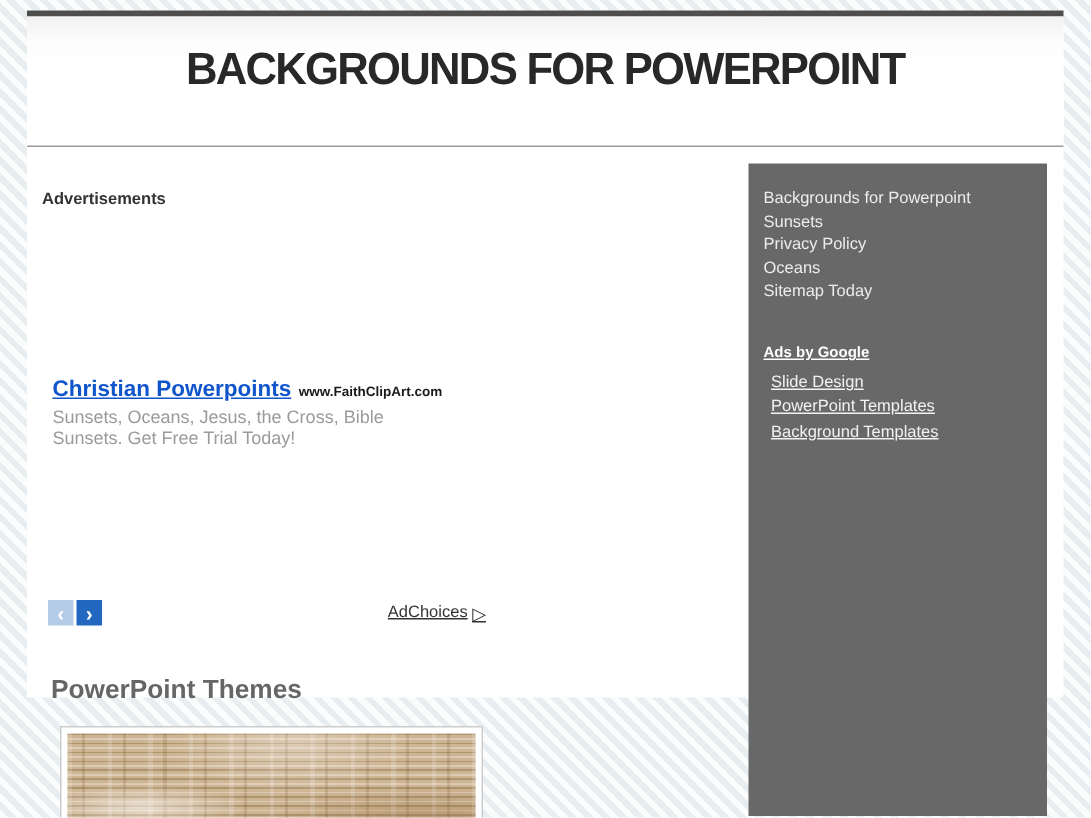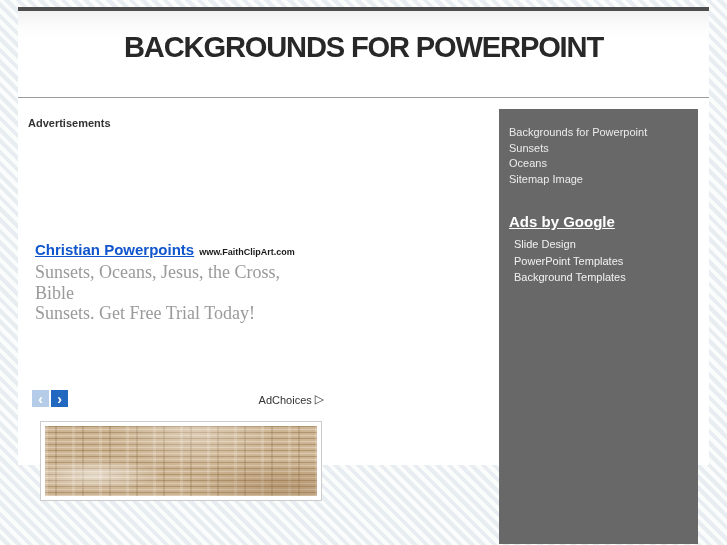--- a/index.html
+++ b/index.html
@@ -14,54 +14,54 @@
     height:87px;box-sizing:border-box;text-align:center;
     background:linear-gradient(#f2f2f2,#fcfcfc 16px,#ffffff 30px);
     border-bottom:1px solid #9b9b9b;
   }
   .site-title{
     margin:0;padding-top:19px;font-size:30px;font-weight:bold;
     letter-spacing:-1.2px;color:#282828;transform:scaleX(.97);transform-origin:center;
   }
   .content{display:flex;align-items:flex-start;}
   .left-col{flex:1;box-sizing:border-box;padding-left:10px;}
-  .ads-label{margin-top:19px;font-size:11px;font-weight:bold;color:#333;}
+  .ads-label{margin-top:29px;font-size:11px;font-weight:bold;color:#333;}
   .ad-unit{margin-top:8px;width:302px;height:270px;position:relative;}
   .ad-creative{position:absolute;top:104px;left:7px;width:288px;}
   .ad-headline{font-size:15px;font-weight:bold;color:#1155cc;text-decoration:underline;cursor:pointer;}
   .ad-url{font-size:9px;font-weight:bold;color:#1a1a1a;margin-left:5px;}
-  .ad-desc{margin-top:3px;font-size:18px;line-height:1.14;color:#9a9a9a;font-family:Liberation Serif, serif;}
+  .ad-desc{margin-top:3px;font-size:12px;line-height:1.14;color:#9a9a9a;}
   .ad-bottom{position:absolute;left:4px;right:6px;bottom:0;display:flex;align-items:center;justify-content:space-between;}
   .arrows{display:flex;}
   .arrow{width:17px;height:17px;display:flex;align-items:center;justify-content:center;
          color:#fff;font-weight:bold;font-size:14px;line-height:1;cursor:pointer;user-select:none;}
   .arrow-prev{background:#b5cce9;margin-right:2px;}
   .arrow-next{background:#2268c0;}
-  .adchoices{display:flex;align-items:flex-end;font-size:11px;color:#333;cursor:pointer;}
+  .adchoices{display:flex;align-items:flex-start;font-size:11px;color:#333;cursor:pointer;text-decoration:underline;}
   .adchoices-icon{font-size:12px;margin-left:3px;color:#333;}
   .section-heading{margin:32px 0 0 6px;font-size:17.5px;font-weight:bold;color:#666;}
   .thumb{display:block;margin:14px 0 0 12px;width:272px;border:1px solid #ccc;background:#fff;padding:4px;cursor:pointer;}
   .texture{
     height:70px;background-color:#cdb492;
     background-image:
       radial-gradient(ellipse at 18% 70%, rgba(255,255,255,.55), rgba(255,255,255,0) 22%),
       radial-gradient(ellipse at 88% 85%, rgba(140,100,55,.35), rgba(140,100,55,0) 30%),
       radial-gradient(ellipse at 55% 10%, rgba(255,255,255,.3), rgba(255,255,255,0) 40%),
       repeating-linear-gradient(90deg, rgba(255,255,255,.16) 0 3px, rgba(0,0,0,0) 3px 10px, rgba(120,88,45,.2) 10px 12px, rgba(0,0,0,0) 12px 27px),
       repeating-linear-gradient(0deg, rgba(255,255,255,.3) 0 1px, rgba(0,0,0,0) 1px 3px, rgba(95,65,25,.28) 3px 4px, rgba(0,0,0,0) 4px 6px);
   }
   .sidebar{
     width:199px;margin-top:11px;margin-right:11px;box-sizing:border-box;
     background:#686868;height:435px;padding:16px 12px 0 10px;
     font-size:11px;color:#ececec;
   }
   .side-nav a{display:block;color:#ececec;text-decoration:none;line-height:15.6px;cursor:pointer;}
   .google-ads{margin-top:26px;}
-  .google-ads-heading{font-weight:bold;color:#fff;text-decoration:underline;font-size:15px;}
-  .google-ads a{display:block;color:#f2f2f2;line-height:16.5px;cursor:pointer;}
+  .google-ads-heading{font-weight:bold;color:#fff;text-decoration:underline;font-size:10px;}
+  .google-ads a{display:block;color:#f2f2f2;text-decoration:underline;line-height:16.5px;cursor:pointer;}
   .google-links{margin-top:6px;padding-left:5px;}
 </style>
 </head>
 <body>
 
 <div class="page">
   <div class="topbar"></div>
 
   <div class="site-header">
     <h1 class="site-title">BACKGROUNDS FOR POWERPOINT</h1>
@@ -91,32 +91,34 @@
                 <span>›</span>
               </span>
           </div>
           <div class="adchoices">
             <span>AdChoices</span>
             <span class="adchoices-icon">▷</span>
           </div>
         </div>
       </div>
 
+      <h2 class="section-heading">PowerPoint Themes</h2>
 
       <a class="thumb">
         <div class="texture"></div>
       </a>
     </div>
 
     <div class="sidebar">
       <div class="side-nav">
         <a>Backgrounds for Powerpoint</a>
         <a>Sunsets</a>
+        <a>Privacy Policy</a>
         <a>Oceans</a>
-        <a>Sitemap Image</a>
+        <a>Sitemap Today</a>
       </div>
 
       <div class="google-ads">
         <span class="google-ads-heading">Ads by Google</span>
         <div class="google-links">
           <a>Slide Design</a>
           <a>PowerPoint Templates</a>
           <a>Background Templates</a>
         </div>
       </div>

